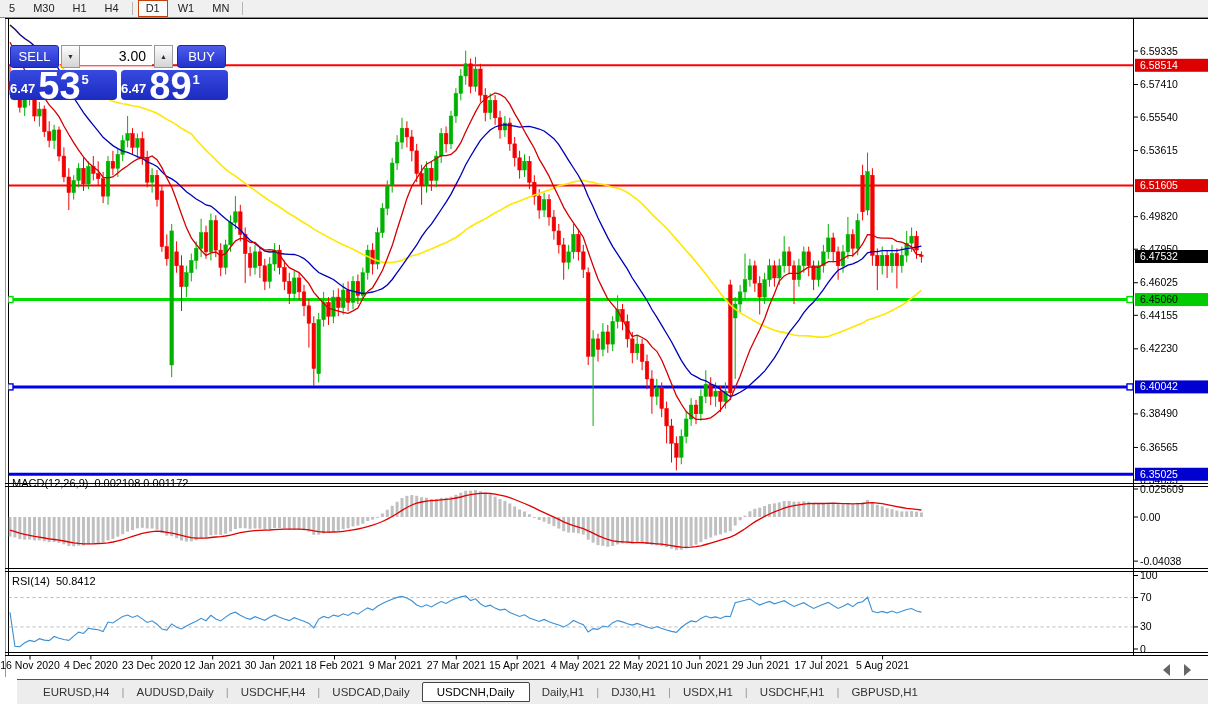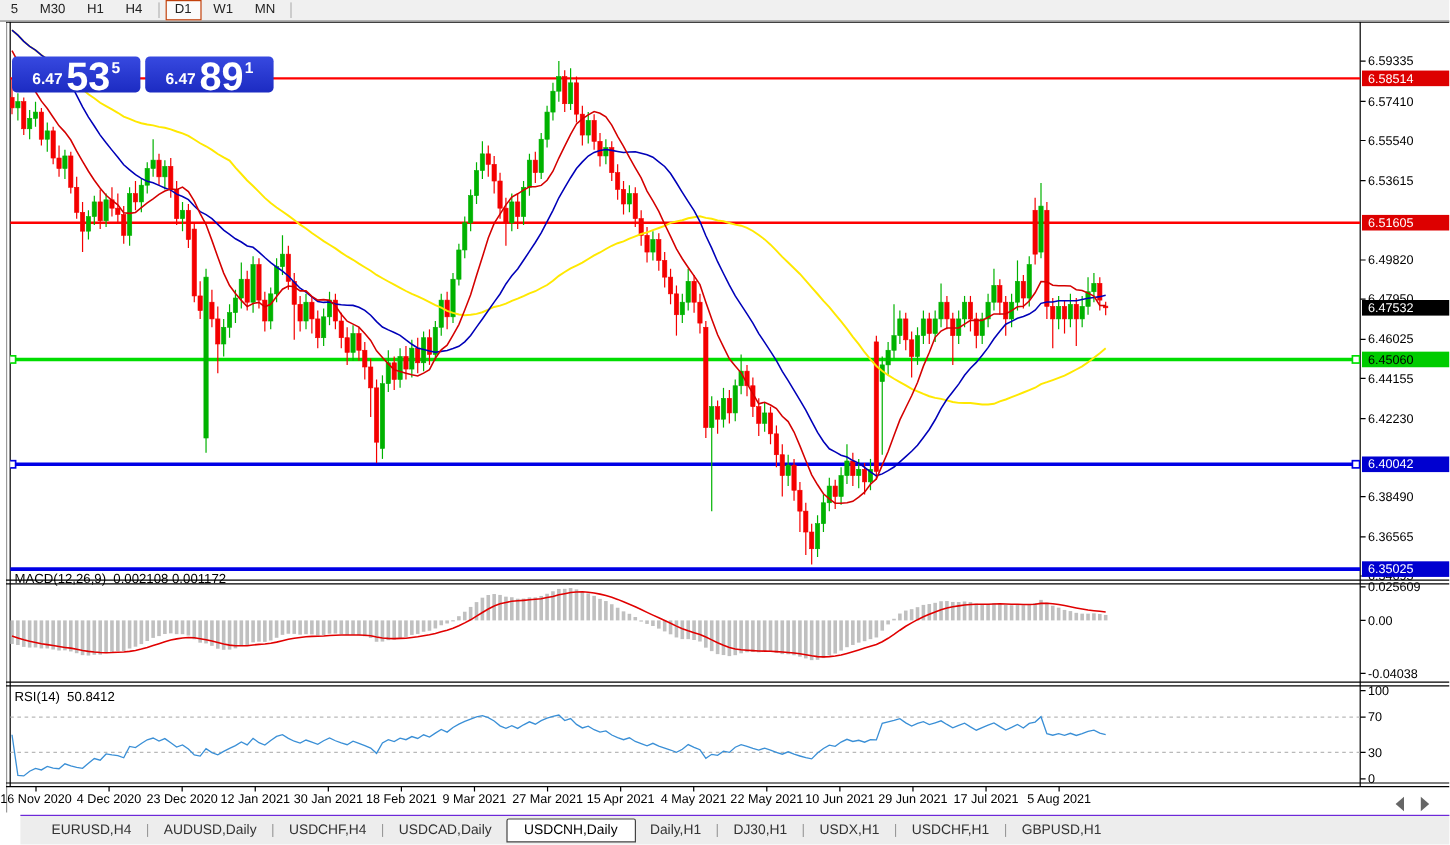--- a/index.html
+++ b/index.html
@@ -23,24 +23,24 @@
   .btn-blue{background:linear-gradient(#4d5de9,#2232cd);border:1px solid #1a27a8;border-radius:3px;
             color:#fff;font-size:13px;display:flex;align-items:center;justify-content:center;}
   .sell-btn,.buy-btn{width:47px;}
   .buy-btn{margin-left:4px;}
   .spin{width:17px;background:linear-gradient(#fdfdfd,#d4d4d4);border:1px solid #999;
         display:flex;align-items:center;justify-content:center;font-size:7px;color:#234;margin-left:2px;}
   .vol{width:66px;height:19px;border:1px solid #8a8a8a;border-left:none;border-right:none;
        text-align:right;font-size:14px;padding:0 6px 0 0;font-family:"Liberation Sans",sans-serif;margin-top:0;}
   .tp-row2{display:flex;margin-top:2px;height:30px;}
   .price-box{flex:1;background:linear-gradient(#3749e0,#1c2bc2);border-radius:4px;color:#fff;
-             display:flex;align-items:flex-end;justify-content:center;}
+             display:flex;align-items:flex-end;}
   .price-box + .price-box{margin-left:4px;}
   .px-small{font-size:13px;font-weight:700;margin:0 3px 4px 0;}
-  .px-big{font-size:33px;font-weight:700;line-height:27px;}
+  .px-big{font-size:38px;font-weight:700;line-height:27px;}
   .px-sup{font-size:13px;font-weight:700;margin:0 0 13px 1px;}
   
   .ind-label{position:absolute;z-index:4;font-size:11px;color:#000;white-space:nowrap;}
   .ind-label span.v{margin-left:6px;}
   
   .tabbar{position:absolute;left:0;bottom:0;width:1208px;height:24px;background:#ededed;
           border-top:1px solid #6d28d9;display:flex;align-items:center;z-index:6;font-size:11.5px;color:#333;margin-left:17px;}
   .tab-grip{width:14px;height:100%;}
   .tab{padding:3px 12px;cursor:default;white-space:nowrap;}
   .tab.active{background:#fff;border:1px solid #444;border-radius:2px 2px 0 0;color:#000;padding:3px 14px;}
@@ -752,20 +752,31 @@
         <text x="821.6999999999999" y="669" font-size="10.5" fill="#000" text-anchor="middle" font-family="Liberation Sans, sans-serif">17 Jul 2021</text>
         <line x1="882.6" y1="655.5" x2="882.6" y2="659.5" stroke="#000"></line>
         <text x="882.6" y="669" font-size="10.5" fill="#000" text-anchor="middle" font-family="Liberation Sans, sans-serif">5 Aug 2021</text>
         <polygon points="1170,664 1163,670 1170,676" fill="#666"></polygon>
         <polygon points="1184,664 1191,670 1184,676" fill="#666"></polygon>
       </g>
   </svg>
 
 
   <div class="trade-panel">
+    <div class="tp-row1">
+      <div class="btn-blue sell-btn">SELL</div>
+      <div class="spin">
+          <span>▼</span>
+        </div>
+      <input class="vol" value="3.00" style="">
+      <div class="spin">
+          <span>▲</span>
+        </div>
+      <div class="btn-blue buy-btn">BUY</div>
+    </div>
     <div class="tp-row2">
       <div class="price-box">
         <span class="px-small">6.47</span>
         <span class="px-big">53</span>
         <span class="px-sup">5</span>
       </div>
       <div class="price-box">
         <span class="px-small">6.47</span>
         <span class="px-big">89</span>
         <span class="px-sup">1</span>

